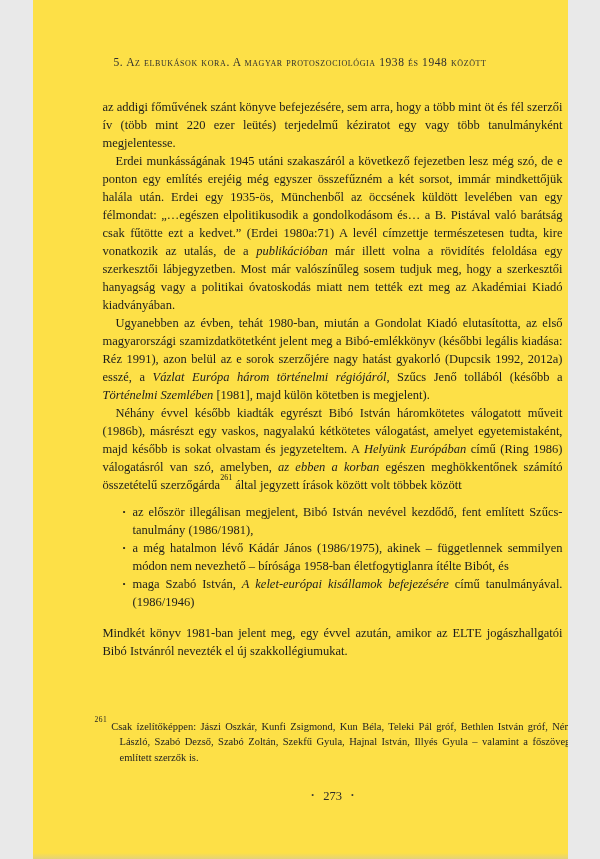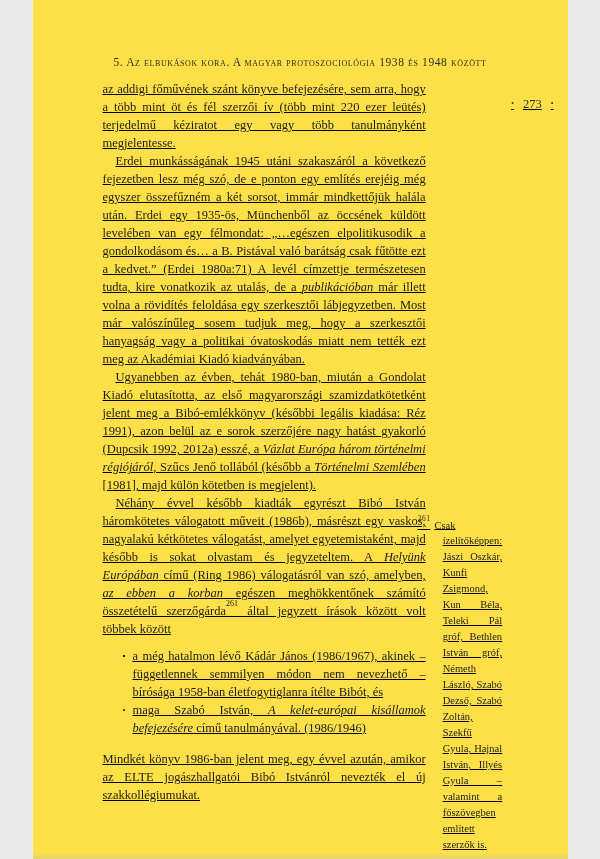--- a/index.html
+++ b/index.html
@@ -17,25 +17,24 @@
     top: 56px; left: 0; right: 0;
     text-align: center;
     font-variant: small-caps;
     font-size: 11.5px;
     letter-spacing: 0.6px;
     color: #2e2e2e;
     white-space: nowrap;
   }
   .content {
     position: absolute;
-    top: 80px; left: 70px; bottom: 0;
+    top: 98px; left: 70px; bottom: 0;
     width: 460px;
     display: flex;
-    flex-direction: row;
-    text-decoration: underline;
+    flex-direction: column;
   }
   .body-text {
     font-size: 12.5px;
     line-height: 18px;
     color: #1c1c1c;
     text-align: justify;
   }
   .body-text p { margin: 0; }
   .para.indent { text-indent: 13px; }
   .para.spaced { margin-top: 13px; }
@@ -75,21 +74,21 @@
     font-size: 7.5px;
     position: relative;
     top: -3px;
     margin-right: 4px;
     letter-spacing: 0.5px;
   }
   .page-number-line {
     flex: none;
     height: 18px;
     margin: 17px 0 52px;
-    text-align: right;
+    text-align: center;
     font-size: 12.5px;
     color: #2a2a2a;
   }
   .pn-dot {
     font-size: 8px;
     position: relative;
     top: -2px;
     margin: 0 9px;
     color: #3a3a3a;
   }
@@ -106,25 +105,25 @@
 <div class="page">
   <div class="running-head">5. Az elbukások kora. A magyar protoszociológia 1938 és 1948 között</div>
 
   <div class="content">
     <div class="body-text">
         <p class="para"><span class="rn">az addigi főművének szánt könyve befejezésére, sem arra, hogy a több mint öt és fél szerzői ív (több mint 220 ezer leütés) terjedelmű kéziratot egy vagy több tanulmányként megjelentesse.</span></p>
         <p class="para indent"><span class="rn">Erdei munkásságának 1945 utáni szakaszáról a következő fejezetben lesz még szó, de e ponton egy említés erejéig még egyszer összefűzném a két sorsot, immár mindkettőjük halála után. Erdei egy 1935-ös, Münchenből az öccsének küldött levelében van egy félmondat: „…egészen elpolitikusodik a gondolkodásom és… a B. Pistával való barátság csak fűtötte ezt a kedvet.” (Erdei 1980a:71) A levél címzettje természetesen tudta, kire vonatkozik az utalás, de a </span><i class="it">publikációban</i><span class="rn"> már illett volna a rövidítés feloldása egy szerkesztői lábjegyzetben. Most már valószínűleg sosem tudjuk meg, hogy a szerkesztői hanyagság vagy a politikai óvatoskodás miatt nem tették ezt meg az Akadémiai Kiadó kiadványában.</span></p>
         <p class="para indent"><span class="rn">Ugyanebben az évben, tehát 1980-ban, miután a Gondolat Kiadó elutasította, az első magyarországi szamizdatkötetként jelent meg a Bibó-emlékkönyv (későbbi legális kiadása: Réz 1991), azon belül az e sorok szerzőjére nagy hatást gyakorló (Dupcsik 1992, 2012a) esszé, a </span><i class="it">Vázlat Európa három történelmi régiójáról</i><span class="rn">, Szűcs Jenő tollából (később a </span><i class="it">Történelmi Szemlében</i><span class="rn"> [1981], majd külön kötetben is megjelent).</span></p>
         <p class="para indent"><span class="rn">Néhány évvel később kiadták egyrészt Bibó István háromkötetes válogatott műveit (1986b), másrészt egy vaskos, nagyalakú kétkötetes válogatást, amelyet egyetemistaként, majd később is sokat olvastam és jegyzeteltem. A </span><i class="it">Helyünk Európában</i><span class="rn"> című (Ring 1986) válogatásról van szó, amelyben, </span><i class="it">az ebben a korban</i><span class="rn"> egészen meghökkentőnek számító összetételű szerzőgárda</span><sup class="fn-ref">261</sup><span class="rn"> által jegyzett írások között volt többek között</span></p>
         <div class="list">
-          <div class="li"><span class="bullet">•</span></div>
-          <div class="li"><span class="bullet">•</span><span class="li-text"><span class="rn">a még hatalmon lévő Kádár János (1986/1967), akinek – függetlennek semmilyen módon nem nevezhető – bírósága 1958-ban életfogytiglanra ítélte Bibót, és</span></span></div>
+          <div class="li"><span class="bullet">•</span><span class="li-text"><span class="rn">az először illegálisan megjelent, Bibó István nevével kezdődő, fent említett Szűcs-tanulmány (1986/1981),</span></span></div>
+          <div class="li"><span class="bullet">•</span><span class="li-text"><span class="rn">a még hatalmon lévő Kádár János (1986/1975), akinek – függetlennek semmilyen módon nem nevezhető – bírósága 1958-ban életfogytiglanra ítélte Bibót, és</span></span></div>
           <div class="li"><span class="bullet">•</span><span class="li-text"><span class="rn">maga Szabó István, </span><i class="it">A kelet-európai kisállamok befejezésére</i><span class="rn"> című tanulmányával. (1986/1946)</span></span></div>
         </div>
-        <p class="para spaced"><span class="rn">Mindkét könyv 1986-ban jelent meg, egy évvel azután, amikor az ELTE jogászhallgatói Bibó Istvánról nevezték el új szakkollégiumukat.</span></p>
+        <p class="para spaced"><span class="rn">Mindkét könyv 1981-ban jelent meg, egy évvel azután, amikor az ELTE jogászhallgatói Bibó Istvánról nevezték el új szakkollégiumukat.</span></p>
       </div>
 
     <div class="footnote">
       <sup class="fn-marker">261</sup><span class="fn-text"><span class="rn">Csak ízelítőképpen: Jászi Oszkár, Kunfi Zsigmond, Kun Béla, Teleki Pál gróf, Bethlen István gróf, Németh László, Szabó Dezső, Szabó Zoltán, Szekfű Gyula, Hajnal István, Illyés Gyula – valamint a főszövegben említett szerzők is.</span></span>
     </div>
 
     <div class="page-number-line">
       <span class="pn-dot">•</span><span class="pn-num">273</span><span class="pn-dot">•</span>
     </div>
   </div>

